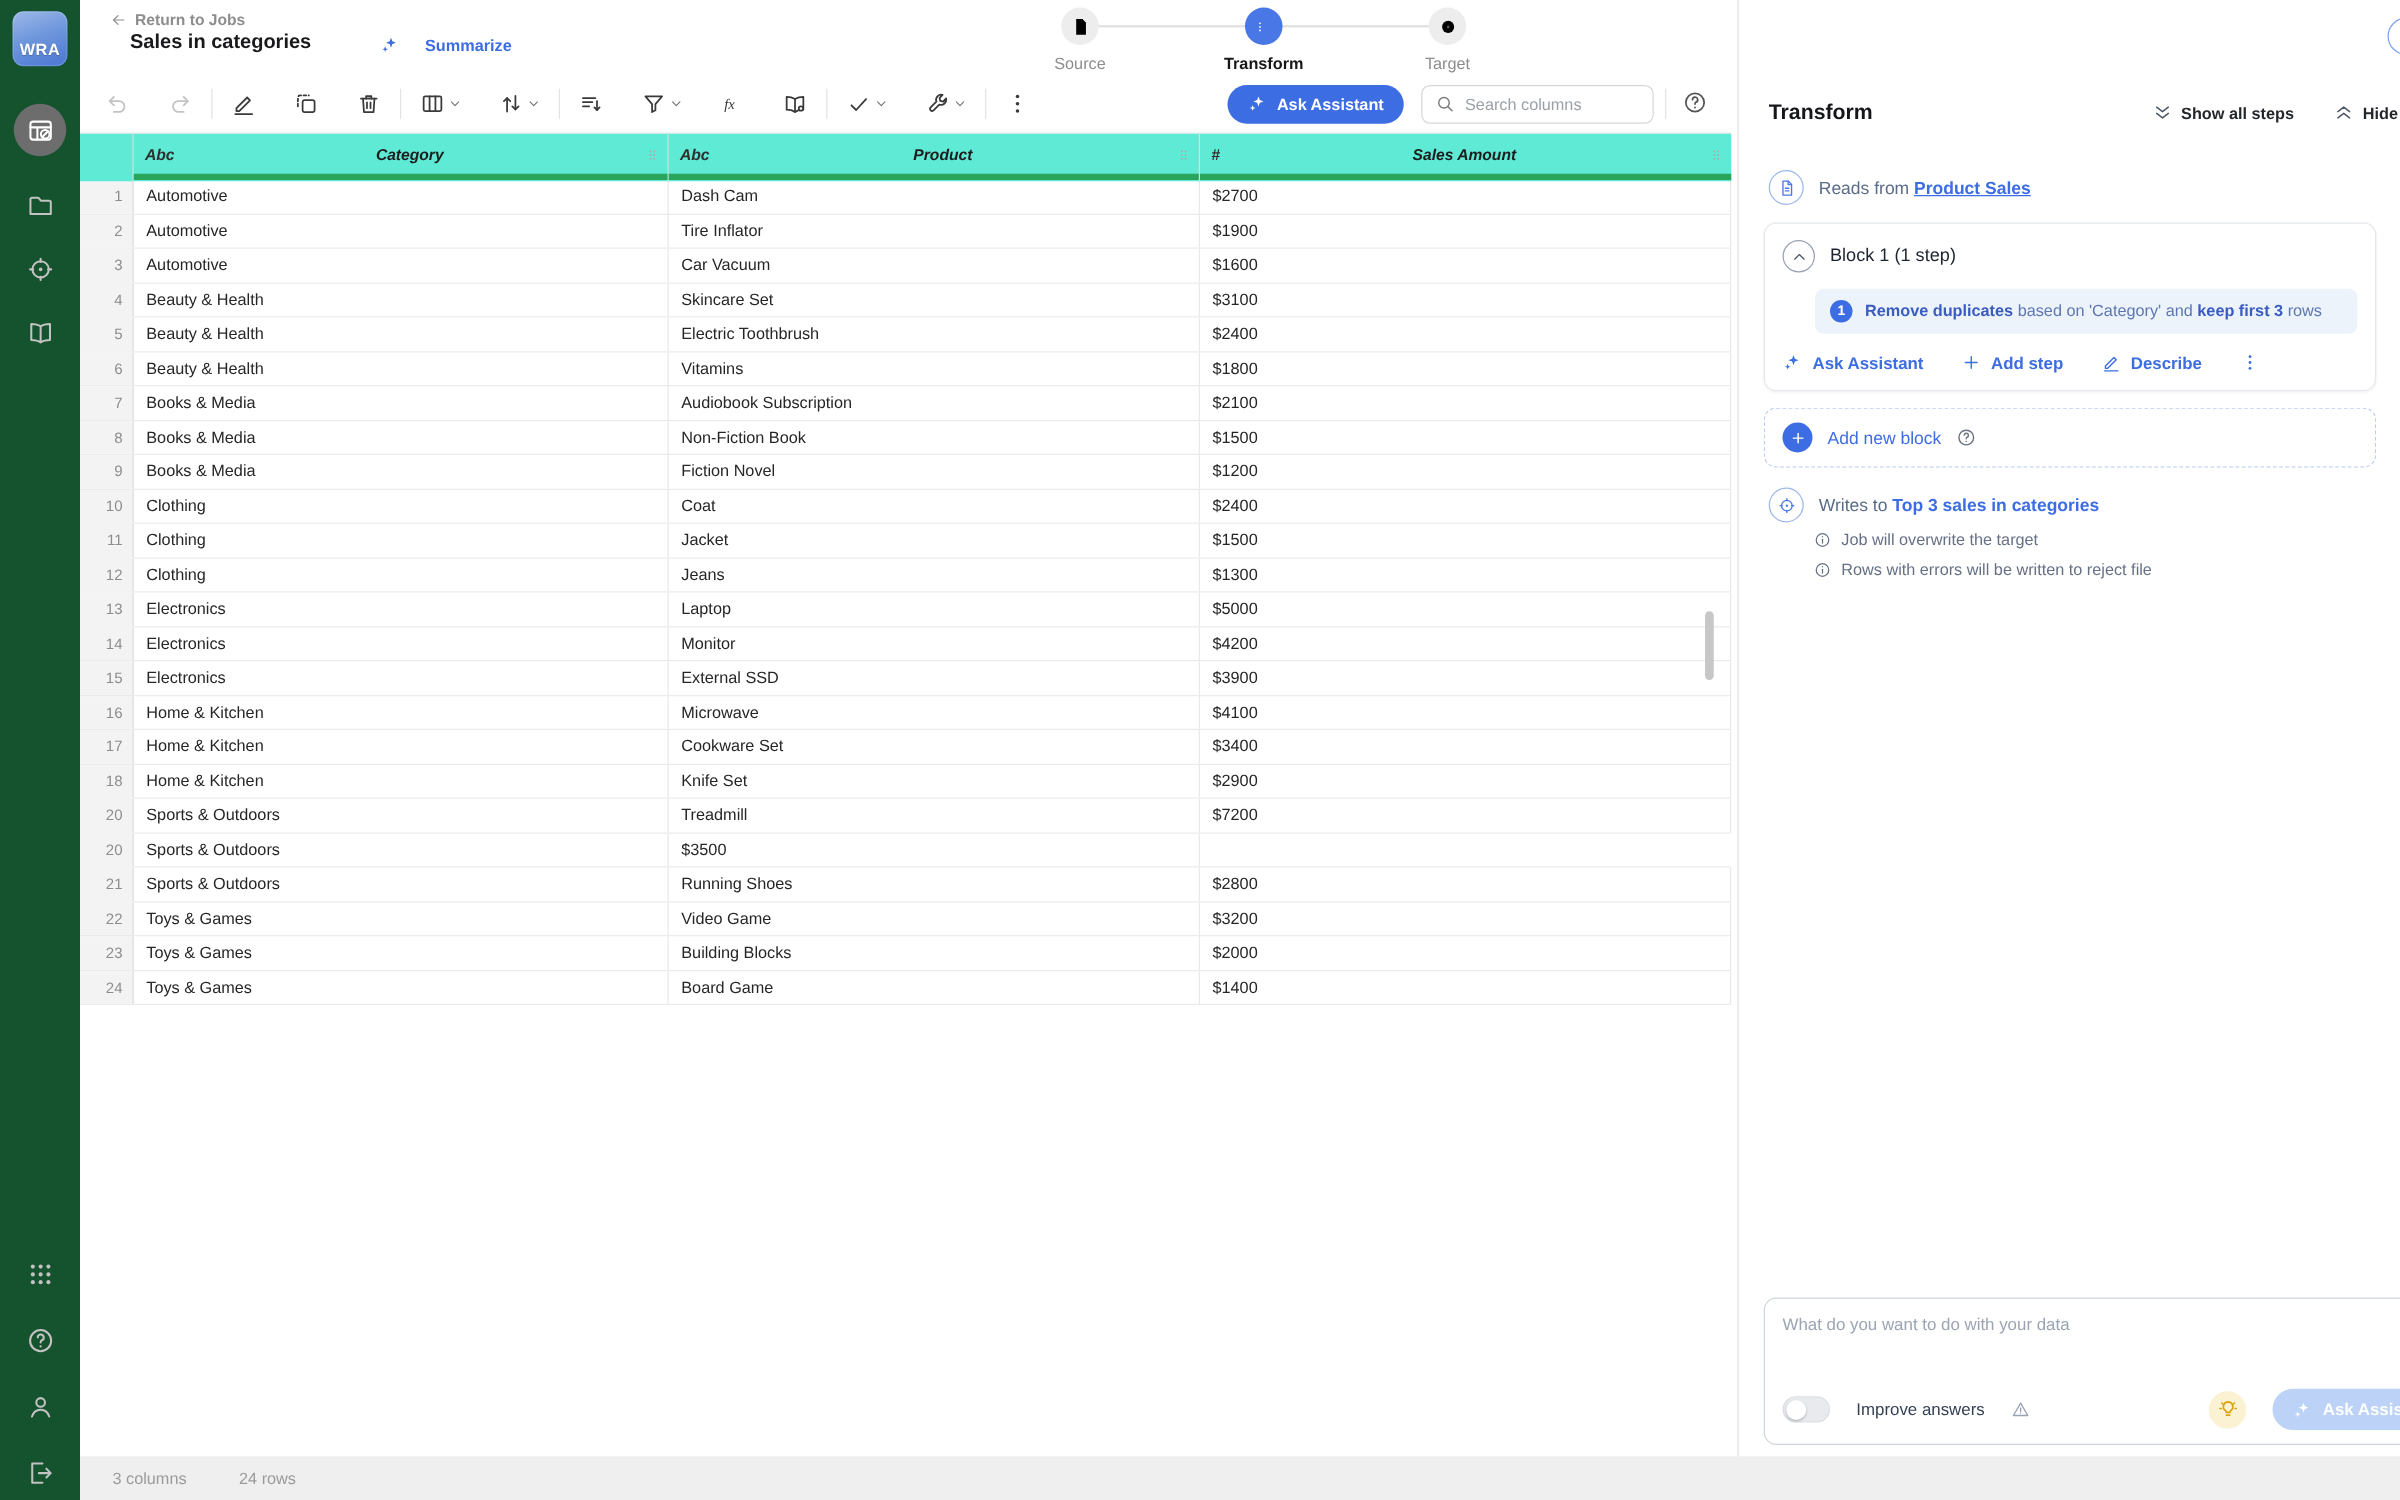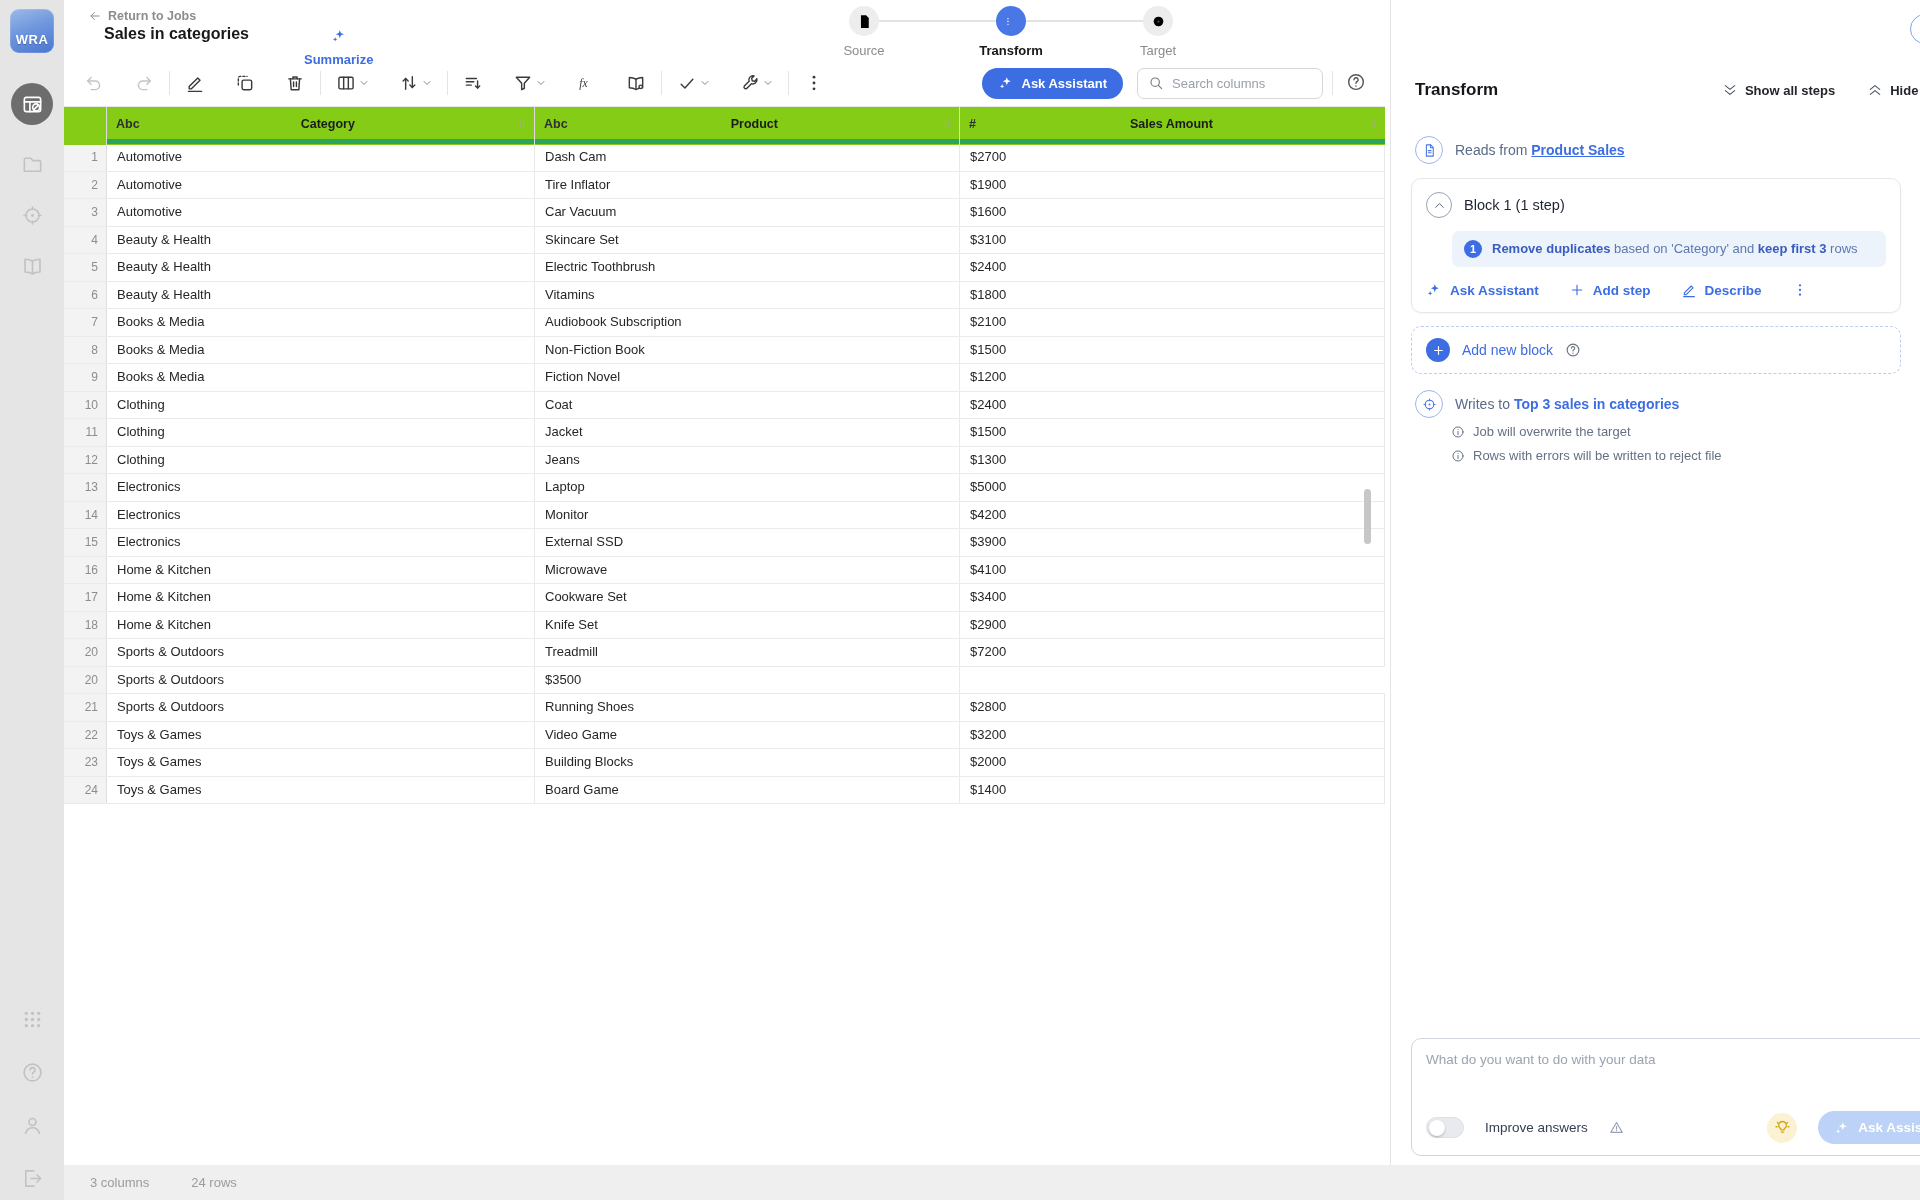--- a/index.html
+++ b/index.html
@@ -6,37 +6,37 @@
   html,body { width:1920px; height:1200px; overflow:hidden; font-family:"Liberation Sans",sans-serif; background:#fff; color:#222; }
   #app { position:relative; width:1920px; height:1200px; }
 
   
   .ic { display:inline-flex; align-items:center; justify-content:center; flex:0 0 auto; }
   .ic svg { width:20px; height:20px; fill:none; stroke:currentColor; stroke-width:1.7; stroke-linecap:round; stroke-linejoin:round; }
   .ic.sm svg { width:16px; height:16px; }
   .ic.xs svg { width:10px; height:10px; stroke-width:2; }
 
   
-  .sidebar { position:absolute; left:0; top:0; width:64px; height:1200px; background:#e5e5e5; display:flex; flex-direction:column; align-items:center; z-index:5; }
+  .sidebar { position:absolute; left:0; top:0; width:64px; height:1200px; background:#14532d; display:flex; flex-direction:column; align-items:center; z-index:5; }
   .logo { margin-top:9px; width:44px; height:44px; border-radius:9px; background:linear-gradient(160deg,#9db9e8 0%,#6f97dd 45%,#4a76d2 100%); background-size:cover; display:flex; align-items:flex-end; justify-content:center; box-shadow:inset 0 0 0 1px rgba(255,255,255,.15); }
   .logo span { color:#fff; font-weight:bold; font-size:13px; letter-spacing:.5px; padding-bottom:6px; text-shadow:0 1px 1px rgba(0,0,0,.25); }
   #sb-top { display:flex; flex-direction:column; align-items:center; gap:28px; margin-top:30px; color:#c2c2c2; }
   #sb-bottom { display:flex; flex-direction:column; align-items:center; gap:30px; margin-top:auto; margin-bottom:10px; color:#c2c2c2; }
   .sb-item { cursor:pointer; display:flex; align-items:center; justify-content:center; }
   .sb-item svg { width:23px; height:23px; }
   .sb-active { width:42px; height:42px; border-radius:50%; background:#6d6d6d; color:#fff; }
 
   
   .main { position:absolute; left:64px; top:0; width:1326px; height:1165px; background:#fff; }
 
   .mh { position:relative; height:60px; }
   .return-link { position:absolute; left:24px; top:9px; display:flex; align-items:center; gap:6px; color:#8d8d8d; font-size:12.5px; font-weight:600; cursor:pointer; }
   .return-link .ic svg{ width:14px; height:14px; }
   .page-title { position:absolute; left:40px; top:25px; font-size:16px; font-weight:bold; color:#19191c; }
-  .summarize { position:absolute; left:240px; top:28px; display:flex; align-items:center; gap:8px; color:#3d6de2; font-size:13px; font-weight:bold; cursor:pointer;flex-direction:column; }
+  .summarize { position:absolute; left:240px; top:28px; display:flex; align-items:center; gap:20px; color:#3d6de2; font-size:13px; font-weight:bold; cursor:pointer; }
 
   #stepper { position:absolute; left:740px; top:6px; width:420px; height:54px; }
   .sline { position:absolute; top:14px; height:2px; background:#e3e3e3; }
   .step { position:absolute; top:0; width:120px; display:flex; flex-direction:column; align-items:center; cursor:pointer; }
   .step-circle { width:30px; height:30px; border-radius:50%; background:#ededed; color:#555; display:flex; align-items:center; justify-content:center; }
   .step-circle svg { width:17px; height:17px; }
   .step.active .step-circle { background:#4977e6; color:#fff; }
   .step-label { margin-top:7px; font-size:13px; color:#8c8c8c; }
   .step.active .step-label { color:#171717; font-weight:bold; }
 
@@ -49,21 +49,21 @@
   .tdiv { width:1px; height:24px; background:#e4e4e4; margin:0 9px; }
   .pill { margin-left:auto; display:flex; align-items:center; gap:8px; background:#3d6de2; color:#fff; border:none; border-radius:16px; height:31px; padding:0 16px; font-size:13px; font-weight:bold; cursor:pointer; font-family:inherit; }
   .searchbox { margin-left:14px; display:flex; align-items:center; gap:8px; width:186px; height:31px; border:1px solid #d7d7d7; border-radius:7px; padding:0 10px; color:#7a7a7a; background:#fff; }
   .searchbox input { border:none; outline:none; width:130px; font-size:13px; font-family:inherit; color:#333; }
   .searchbox input::placeholder { color:#9aa0a8; }
   .helpbtn { border:none; background:none; color:#555; cursor:pointer; padding:4px; }
 
   
   .grid { position:absolute; left:0; top:106px; width:1321px; }
   .hrowWrap { display:flex; height:38px; border-top:1px solid #e6e6e6; }
-  .hcell { position:relative; background:#84cc16; border-right:1px solid #dcdcdc; height:38px; }
+  .hcell { position:relative; background:#5eead4; border-right:1px solid #dcdcdc; height:38px;font-style:italic; }
   .hcell .hin { display:flex; align-items:center; height:33px; padding:0 6px 0 9px; }
   .htype { font-size:12.5px; font-weight:600; color:#2f2f2f; }
   .hname { flex:1; text-align:center; font-size:12.5px; font-weight:bold; color:#1c1c1c; }
   .hgrip { color:#a9a9a9; }
   .hgrip svg { width:12px; height:12px; }
   .qbar { position:absolute; left:0; right:0; bottom:1px; height:5px; background:#2aa55b; }
   .gut { width:43px; } .c1 { width:428px; } .c2 { width:425px; } .c3 { width:425px; border-right:none; }
   .trow { display:flex; height:27.5px; border-bottom:1px solid #ebebeb; }
   .trow .gut { background:#f3f3f3; border-right:1px solid #dedede; font-size:12px; color:#8d8d8d; text-align:right; padding:0 8px 0 0; line-height:26.5px; }
   .tcell { border-right:1px solid #e9e9e9; font-size:13px; color:#262626; line-height:26.5px; padding:0 10px; white-space:nowrap; overflow:hidden; cursor:cell; }

